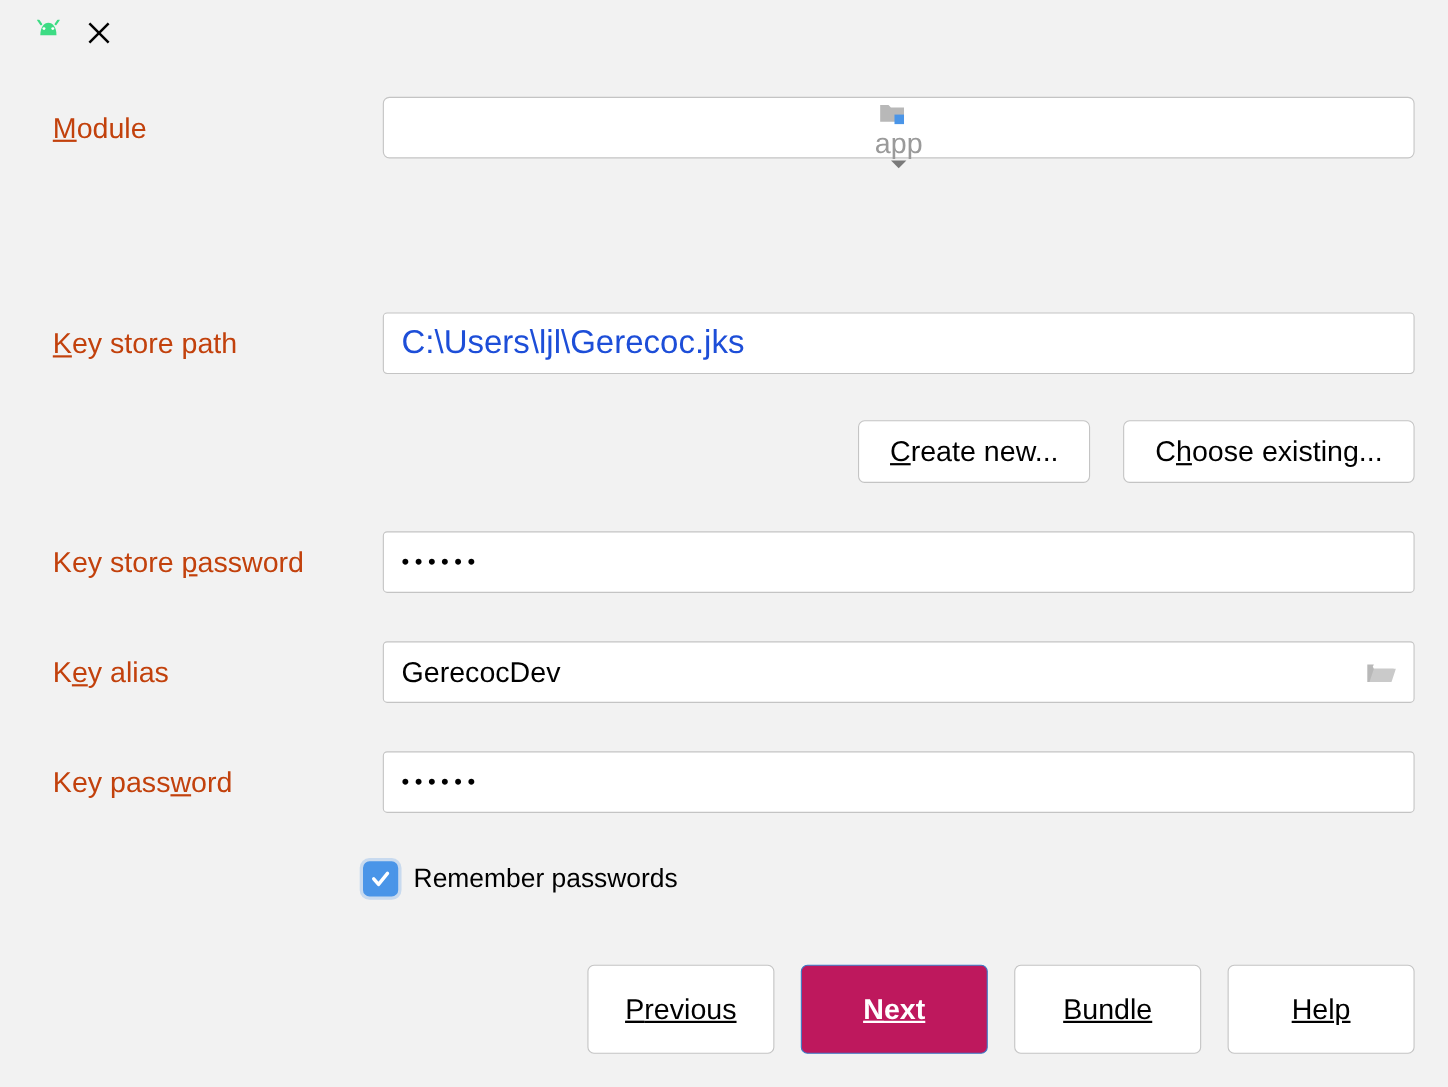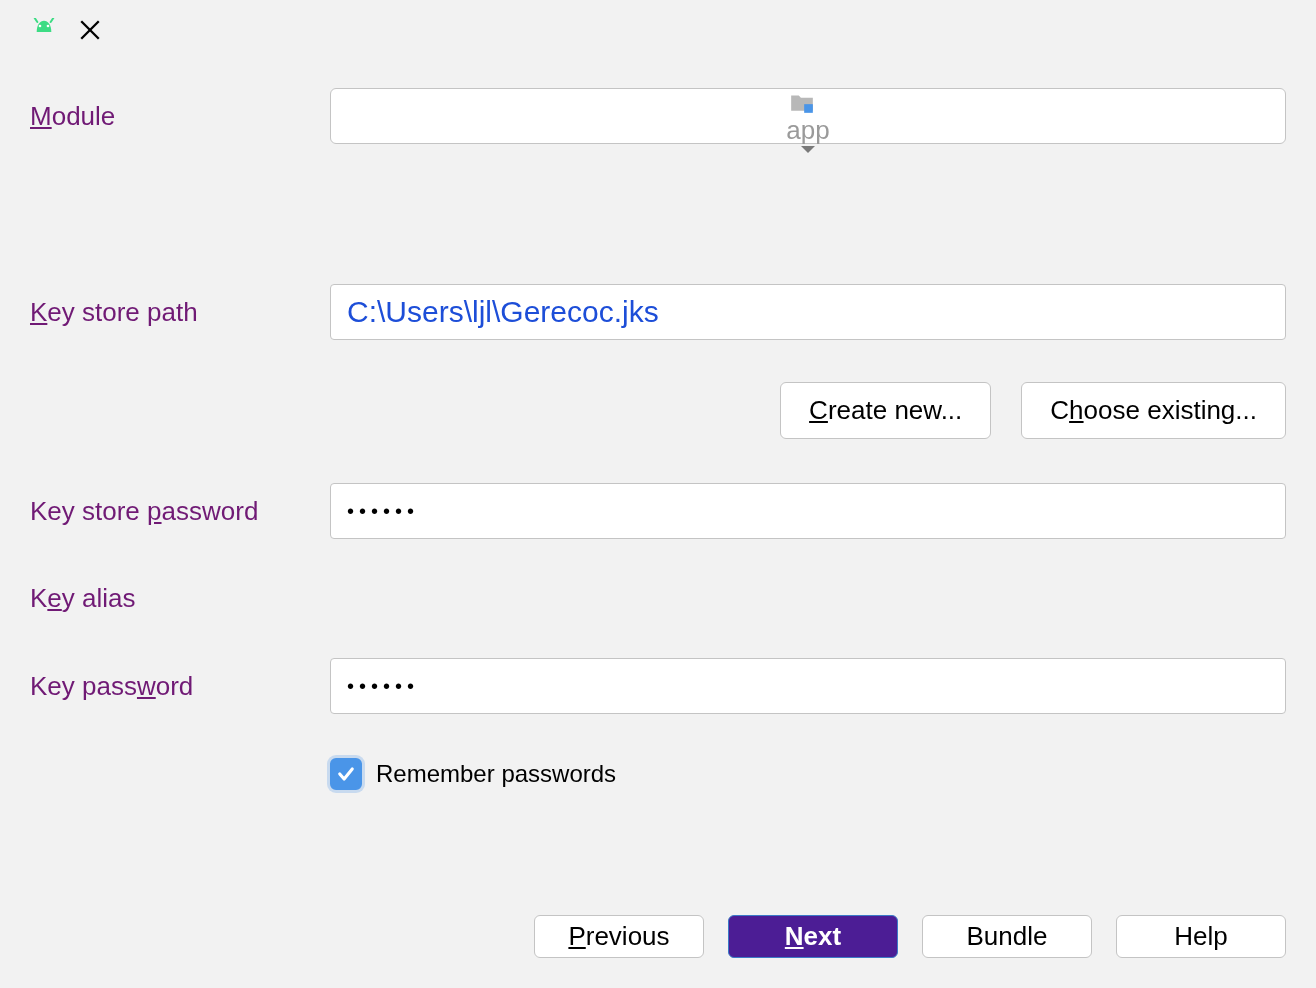--- a/index.html
+++ b/index.html
@@ -56,21 +56,22 @@
       flex-direction: column;
     }
     .form-row {
       display: flex;
       align-items: center;
       margin-bottom: 20px;
     }
     .form-label {
       width: 300px;
       font-size: 26px;
-      color: #701a75;
+      color: #c2410c;
+      margin-left: 18px;
     }
     .form-label .underline {
       text-decoration: underline;
     }
     .form-control {
       flex: 1;
     }
     .select-box {
       display: flex;
       align-items: center;
@@ -148,21 +149,21 @@
       border: 1px solid #c4c4c4;
       border-radius: 6px;
       background: #fff;
       cursor: pointer;
       color: #000;
     }
     .btn .underline {
       text-decoration: underline;
     }
     .btn-primary {
-      background: #4c1d95;
+      background: #be185d;
       color: #fff;
       border-color: #3b7ac7;
       font-weight: 600;
     }
     .checkbox-row {
       display: flex;
       align-items: center;
       margin-left: 300px;
       margin-top: 24px;
       gap: 14px;
@@ -186,21 +187,22 @@
     }
     .footer {
       display: flex;
       justify-content: flex-end;
       gap: 24px;
       padding: 0 30px 30px 30px;
       margin-top: auto;
     }
     .footer .btn {
       min-width: 170px;
-      padding: 5px 20px;
+      padding: 24px 20px;
+      text-decoration: underline;
     }
     .spacer-large {
       height: 120px;
     }
     .spacer-med {
       height: 24px;
     }
     .password-dots {
       font-size: 20px;
       letter-spacing: 5px;
@@ -265,20 +267,31 @@
       <div class="form-label">Key store <span class="underline">p</span>assword</div>
       <div class="form-control">
         <input type="text" class="text-input password-dots" value="••••••" style="">
       </div>
     </div>
 
     <div class="spacer-med"></div>
 
     <div class="form-row">
       <div class="form-label">K<span class="underline">e</span>y alias</div>
+      <div class="form-control">
+        <div class="input-with-icon">
+          <input type="text" value="GerecocDev" style="">
+          <div class="folder-open-icon">
+            <svg viewBox="0 0 28 22" width="28" height="22">
+              <path fill="#b8b8b8" d="M2,4 L2,20 L22,20 L26,8 L8,8 L6,4 Z M4,8 L6,8 L8,4 L2,4 L2,18 Z"></path>
+              <path fill="#cacaca" d="M4,20 L24,20 L28,8 L8,8 Z"></path>
+            </svg>
+          </div>
+        </div>
+      </div>
     </div>
 
     <div class="spacer-med"></div>
 
     <div class="form-row">
       <div class="form-label">Key pass<span class="underline">w</span>ord</div>
       <div class="form-control">
         <input type="text" class="text-input password-dots" value="••••••" style="">
       </div>
     </div>

